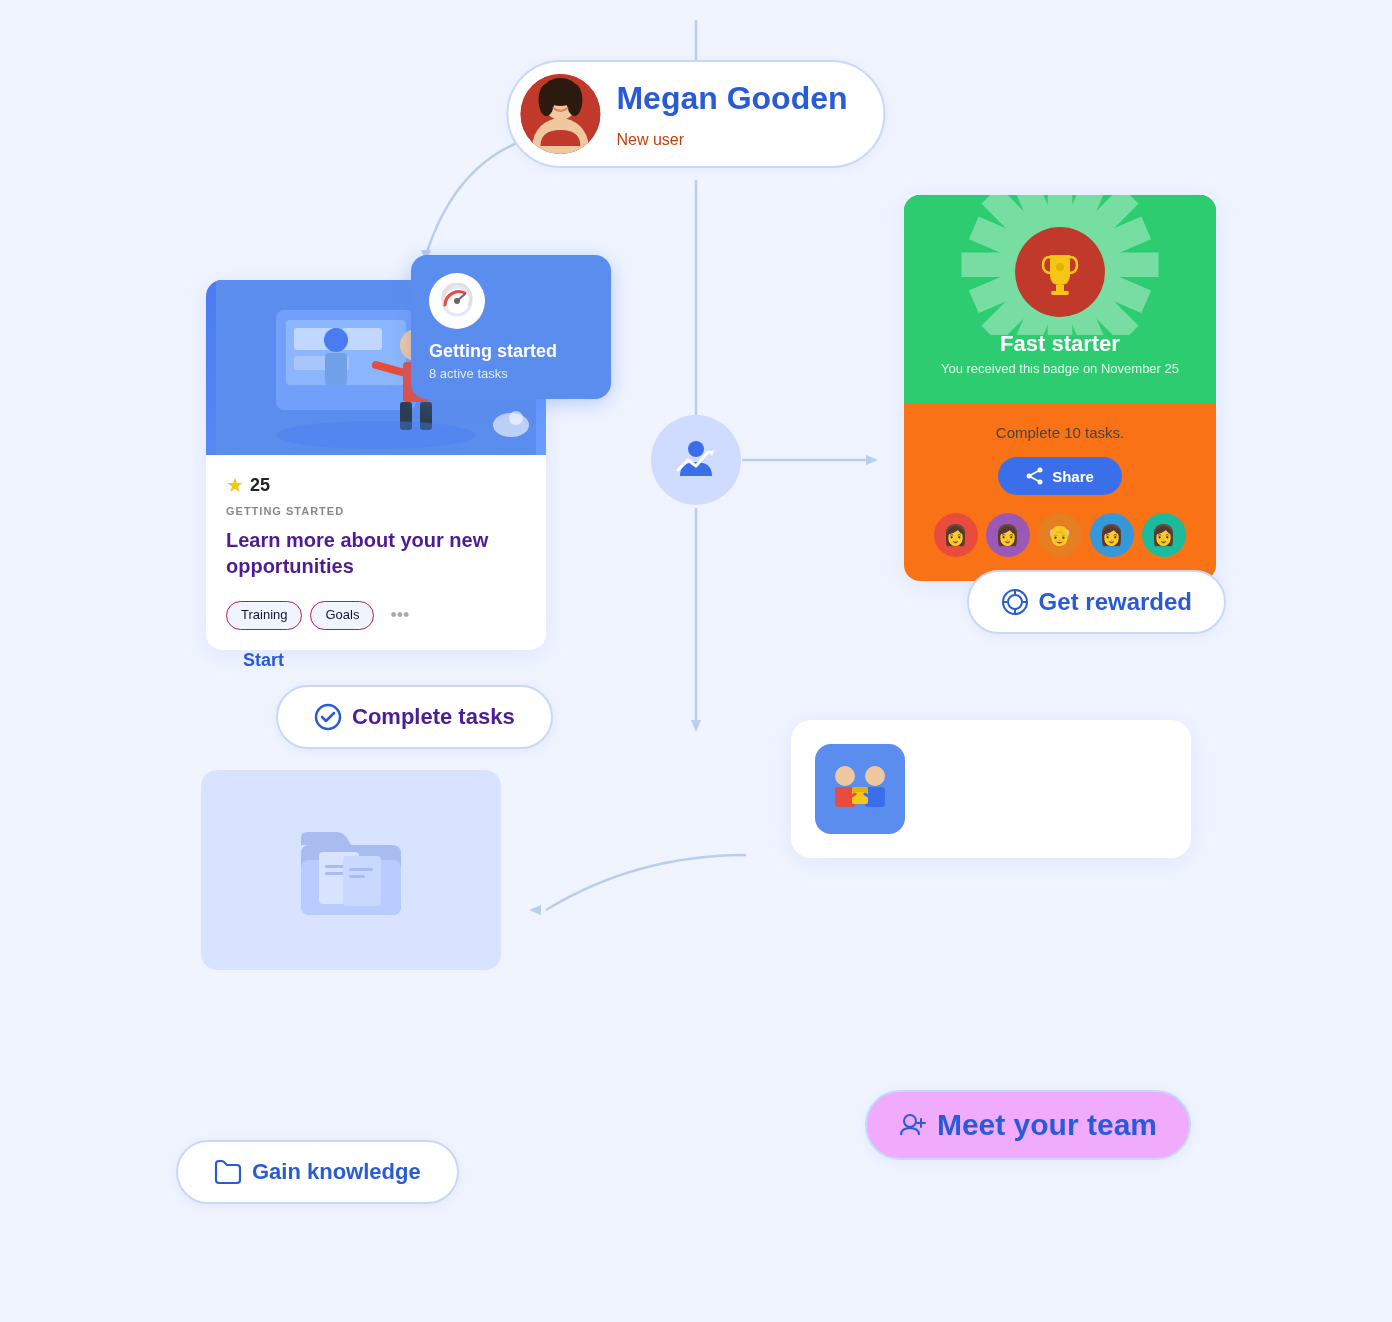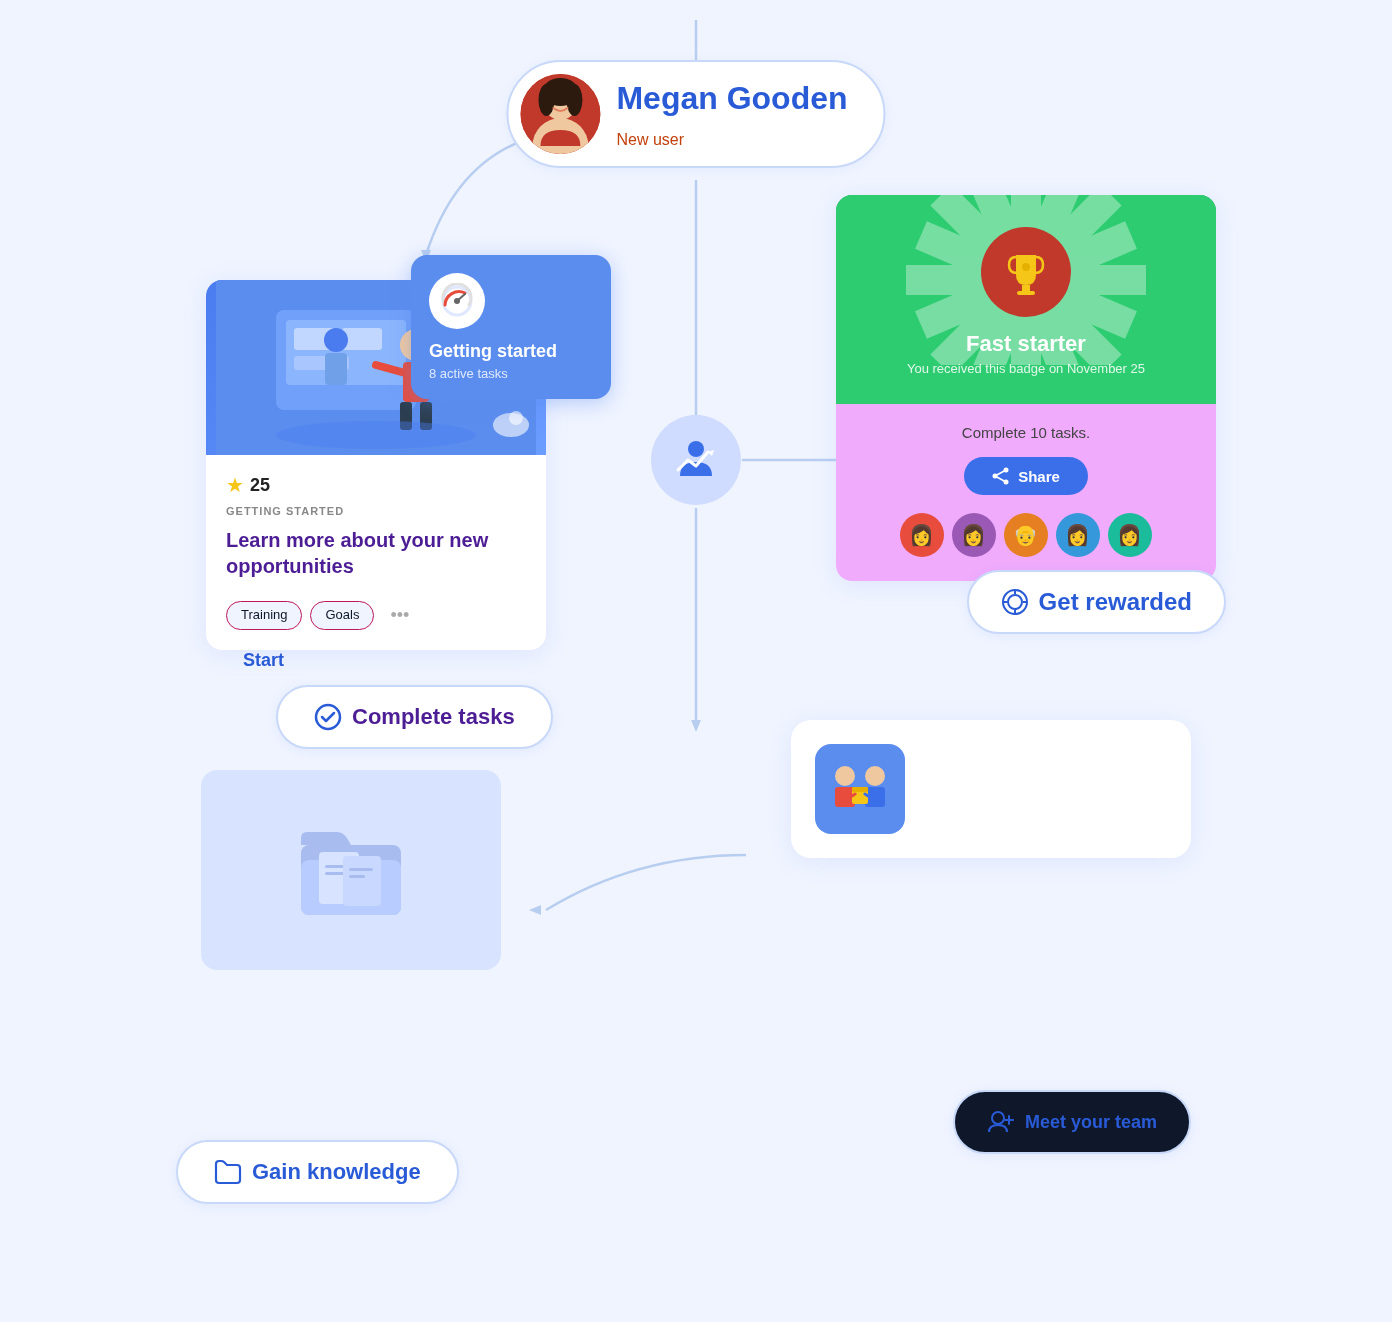--- a/index.html
+++ b/index.html
@@ -171,22 +171,22 @@
       align-items: center;
       justify-content: center;
       z-index: 8;
     }
 
     
     .badge-card {
       position: absolute;
       top: 195px;
       right: 30px;
-      width: 380px;
-      background: #f0abfc;
+      width: 312px;
+      background: #f97316;
       border-radius: 16px;
       overflow: hidden;
       box-shadow: 0 4px 24px rgba(100,140,255,0.13);
       z-index: 5;
       margin-left: 43px;
     }
     .badge-top {
       background: #2ecc71;
       padding: 32px 20px 28px;
       display: flex;
@@ -346,25 +346,25 @@
     }
 
     
     .meet-team-btn {
       position: absolute;
       top: 1090px;
       right: 55px;
       display: flex;
       align-items: center;
       gap: 10px;
-      background: #0f172a;
+      background: #f0abfc;
       border: 2px solid #c8d8f8;
       border-radius: 50px;
       padding: 16px 32px;
-      font-size: 18px;
+      font-size: 30px;
       font-weight: 700;
       color: #2a5bd7;
       cursor: pointer;
       box-shadow: 0 2px 12px rgba(100,140,255,0.10);
       z-index: 10;
       white-space: nowrap;
     }
 
     
     .folder-card {

